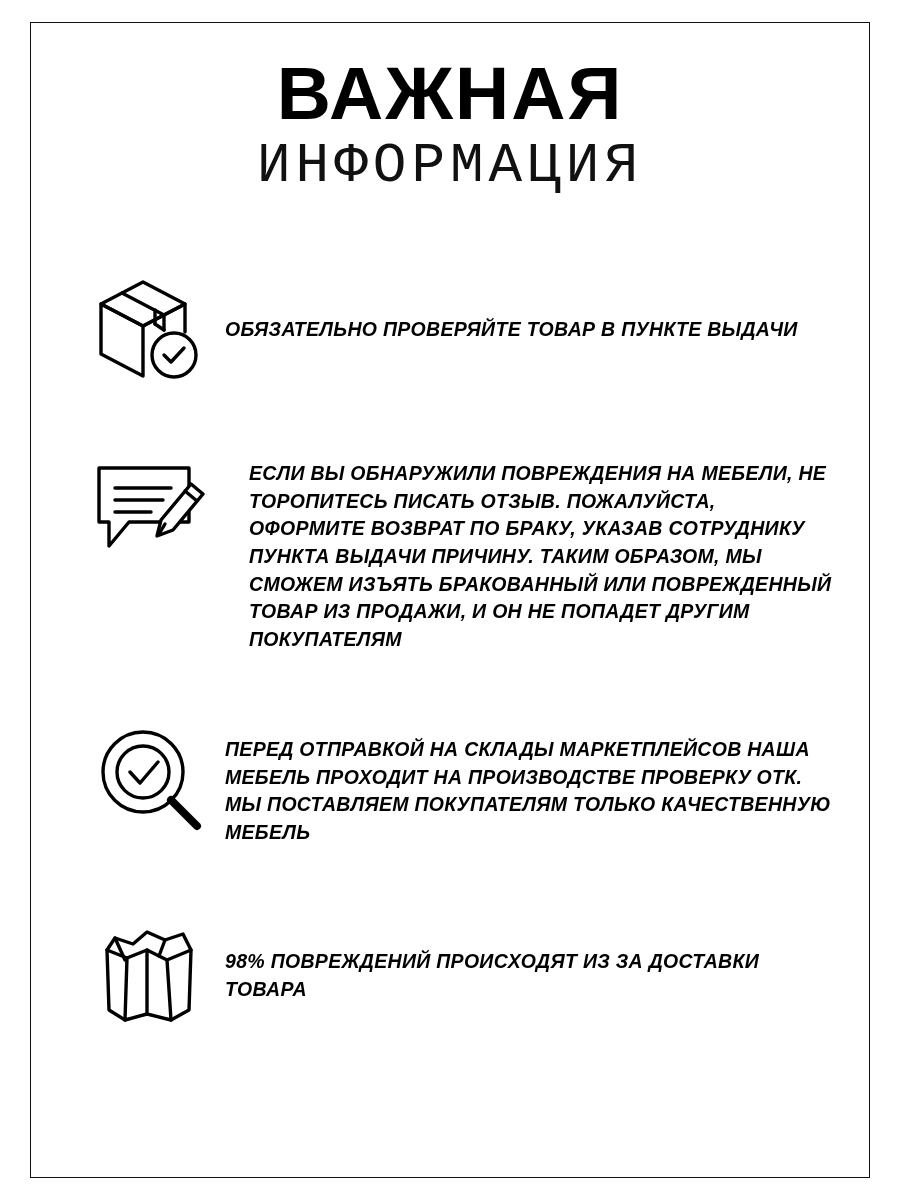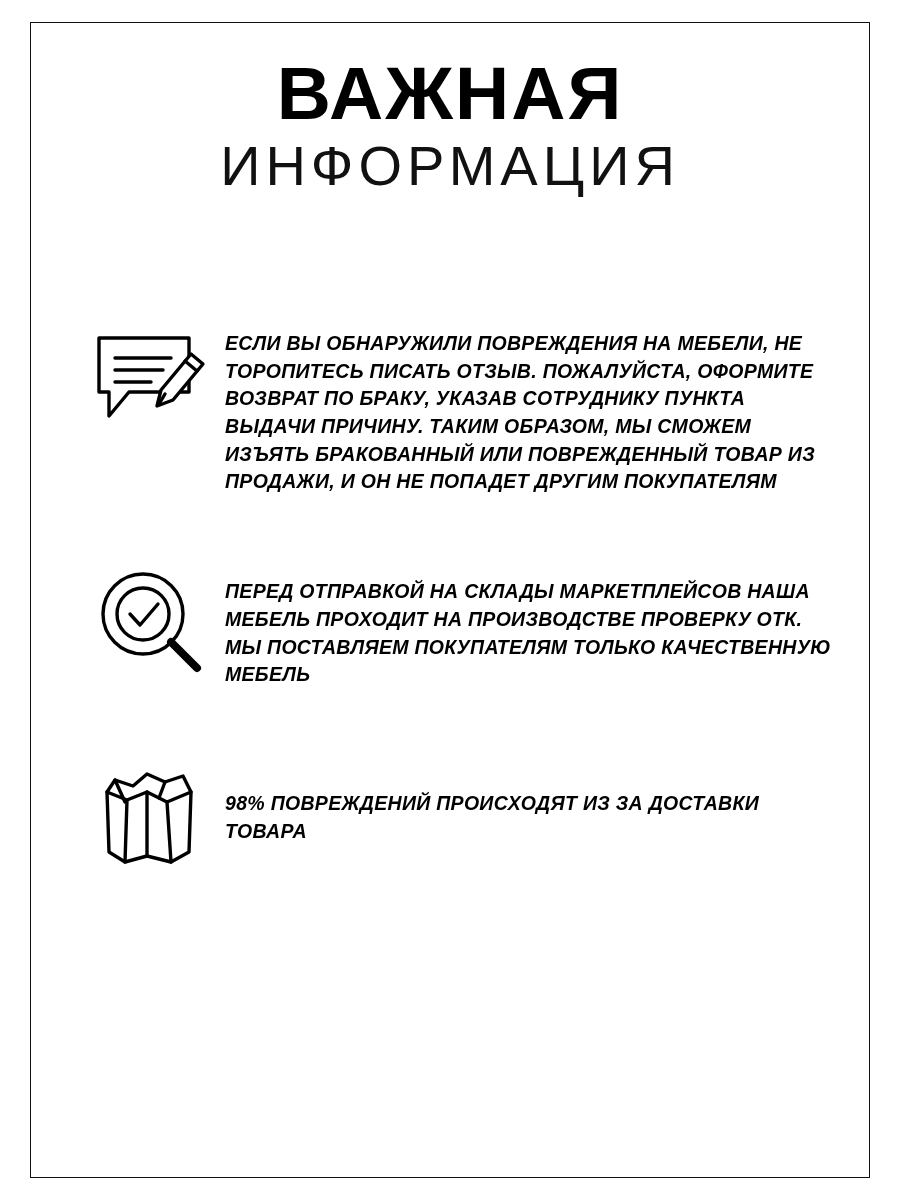--- a/index.html
+++ b/index.html
@@ -41,21 +41,21 @@
   .title-main {
     font-family: "Liberation Sans", sans-serif;
     font-weight: bold;
     font-size: 75px;
     letter-spacing: 2px;
     line-height: 1;
     color: #000000;
     margin: 0;
   }
   .title-sub {
-    font-family: Liberation Sans, sans-serif;
+    font-family: Liberation Mono, monospace;
     font-weight: 300;
     font-size: 56px;
     letter-spacing: 5px;
     line-height: 1.05;
     color: #111111;
     margin: 6px 0 0 0;
   }
   .content {
     position: absolute;
     left: 75px;
@@ -81,21 +81,21 @@
     font-weight: bold;
     font-size: 19.5px;
     line-height: 1.42;
     letter-spacing: 0.3px;
     color: #000000;
     padding-top: 2px;
   }
   
   .row-1 { margin-top: 0; }
   .row-1 .row-text { padding-top: 50px; }
-  .row-2 { margin-top: 46px; }
+  .row-2 { margin-top: 46px; gap: 24px; }
   .row-2 .row-text { padding-top: 18px; }
   .row-3 { margin-top: 64px; justify-content: space-between; }
   .row-3 .row-text { padding-top: 18px; }
   .row-4 { margin-top: 62px; justify-content: center; }
   .row-4 .row-text { padding-top: 38px; }
 
   svg { display: block; }
 </style>
 </head>
 <body>
@@ -104,20 +104,36 @@
 
   <div class="page-border"></div>
 
   <div class="header">
     <div class="title-main">ВАЖНАЯ</div>
     <div class="title-sub">ИНФОРМАЦИЯ</div>
   </div>
 
   <div class="content">
 
+    <div class="row row-1">
+      <div class="row-icon">
+        <svg width="130" height="130" viewBox="0 0 130 130" fill="none" stroke="#000" stroke-width="3.4" stroke-linejoin="round" stroke-linecap="round">
+          <polyline points="16,38 16,88 58,110 58,60 16,38"></polyline>
+          <polyline points="16,38 58,16 100,38 58,60 16,38"></polyline>
+          <polyline points="58,60 100,38 100,66"></polyline>
+          <line x1="37" y1="27" x2="79" y2="49"></line>
+          <line x1="79" y1="49" x2="79" y2="64"></line>
+          <line x1="79" y1="64" x2="70" y2="58"></line>
+          <line x1="70" y1="58" x2="70" y2="44"></line>
+          <circle cx="89" cy="89" r="22"></circle>
+          <polyline points="79,89 86,96 99,82"></polyline>
+        </svg>
+      </div>
+      <div class="row-text">ОБЯЗАТЕЛЬНО ПРОВЕРЯЙТЕ ТОВАР В ПУНКТЕ ВЫДАЧИ</div>
+    </div>
 
     <div class="row row-2">
       <div class="row-icon">
         <svg width="130" height="130" viewBox="0 0 130 130" fill="none" stroke="#000" stroke-width="3.4" stroke-linejoin="round" stroke-linecap="round">
           <path d="M14 26 H104 V80 H44 L24 104 V80 H14 Z"></path>
           <line x1="30" y1="46" x2="86" y2="46"></line>
           <line x1="30" y1="58" x2="78" y2="58"></line>
           <line x1="30" y1="70" x2="66" y2="70"></line>
           <path d="M76 78 L106 42 L118 52 L88 88 L72 94 Z" fill="#ffffff"></path>
           <line x1="100" y1="49" x2="112" y2="59"></line>

